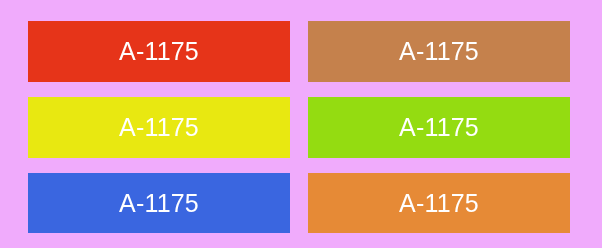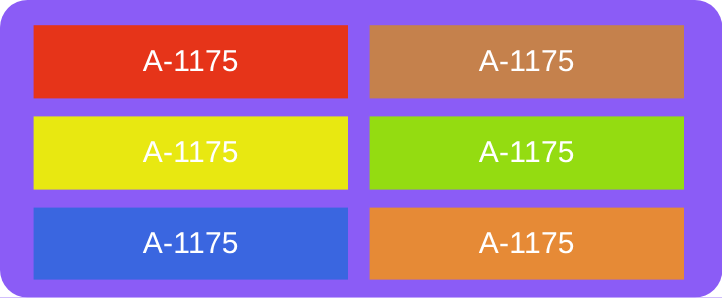--- a/index.html
+++ b/index.html
@@ -48,21 +48,21 @@
     font-size: 25px;
     font-weight: 400;
     letter-spacing: 0.2px;
     line-height: 1;
     white-space: nowrap;
   }
 </style>
 </head>
 <body>
 
-<div id="swatch-panel" style="background-color: #8b5cf6; border-radius: 23px;">
+<div id="swatch-panel" style="background-color: #f0abfc;">
   <div class="swatch-grid">
 
     <div class="swatch" style="background-color: rgb(230, 52, 25);">
       <span class="swatch-label" style="color: rgb(255, 255, 255);">A-1175</span>
     </div>
 
     <div class="swatch" style="background-color: rgb(197, 129, 76);">
       <span class="swatch-label" style="color: rgb(255, 255, 255);">A-1175</span>
     </div>
 

